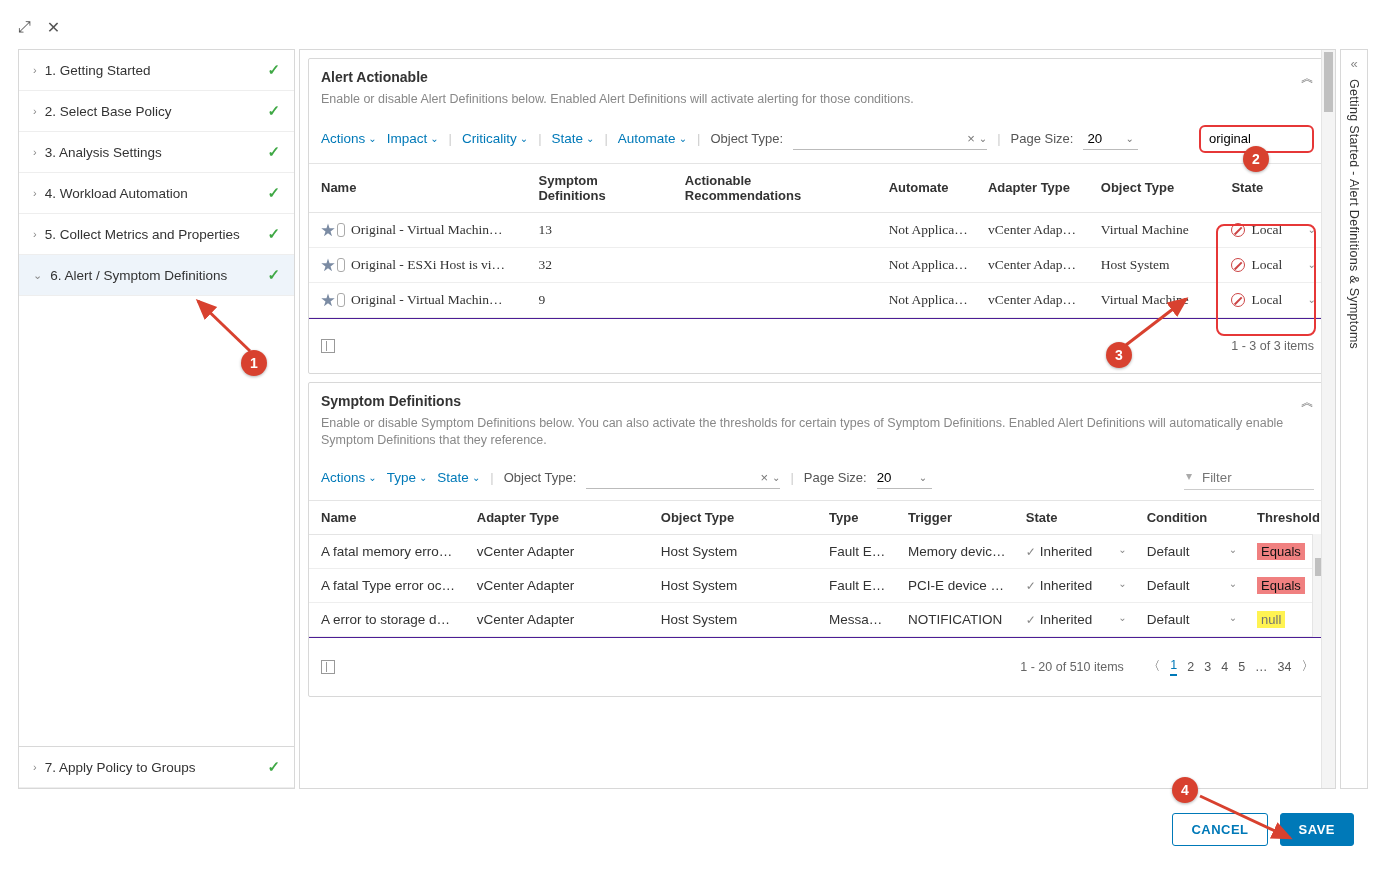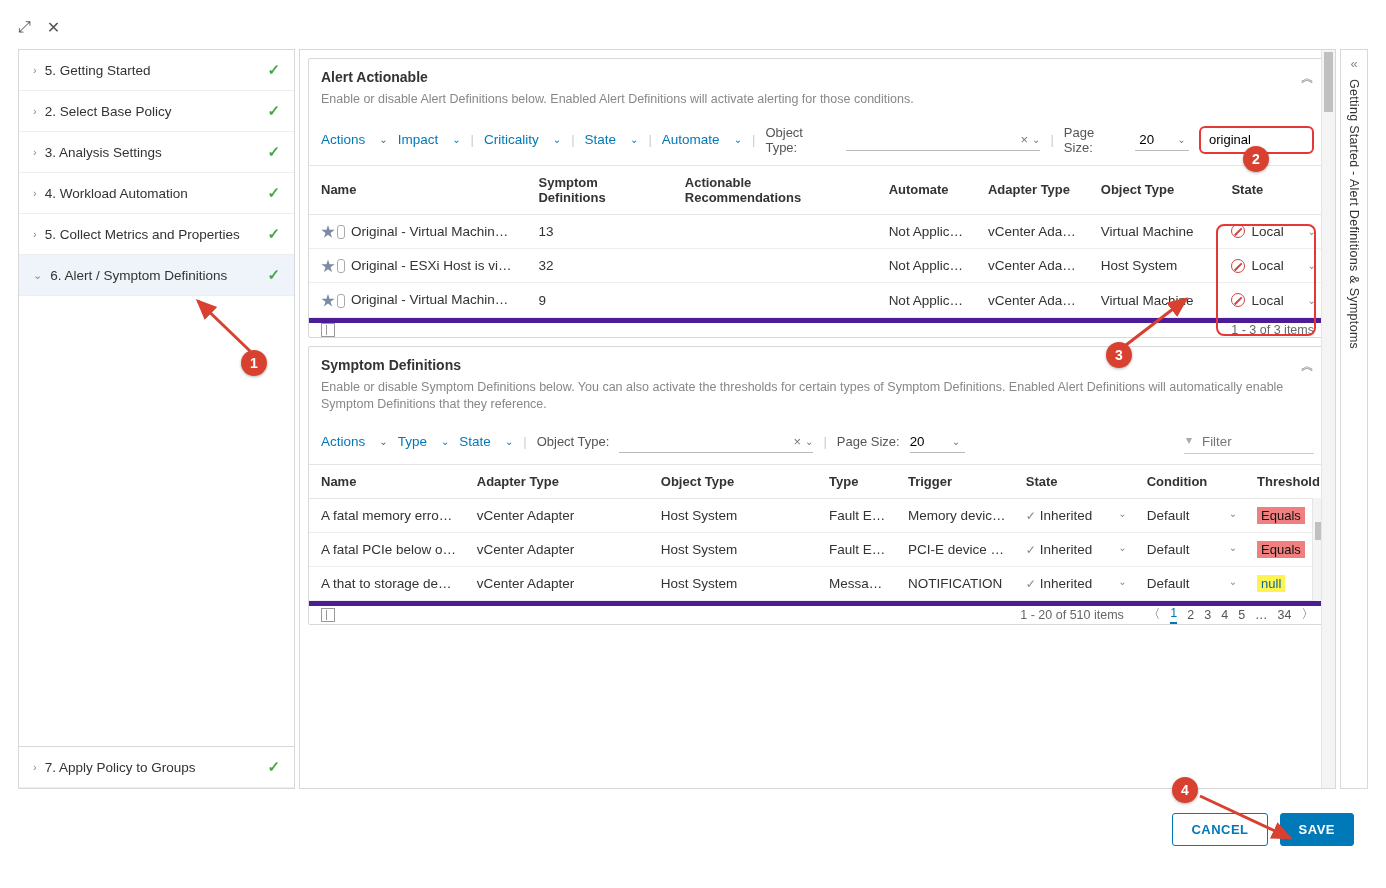--- a/index.html
+++ b/index.html
@@ -30,21 +30,21 @@
 .scroll-thumb { background: #c0c0c0; border-radius: 0; margin: 2px; }
 
 .panel { border: 1px solid #d8d8d8; margin: 8px; border-radius: 2px; }
 .panel-header { display: flex; justify-content: space-between; padding: 10px 12px 4px 12px; }
 .panel-title { font-weight: 600; font-size: 14px; }
 .panel-desc { color: #888; font-size: 12.5px; padding: 0 12px 10px 12px; line-height: 1.4; }
 .collapse-icon { color: #888; cursor: pointer; font-size: 13px; }
 
 
 .filter-bar { display: flex; align-items: center; gap: 10px; padding: 6px 12px 10px 12px; flex-wrap: nowrap; }
-.flink { color: #0079b8; cursor: pointer; font-size: 13.5px; display: inline-flex; align-items: center; gap: 14px; }
+.flink { color: #0079b8; cursor: pointer; font-size: 13.5px; display: inline-flex; align-items: center; gap: 3px; }
 .flink .caret { color: #0079b8; font-size: 10px; }
 .divider { color: #ccc; }
 .obj-label { color: #555; }
 .obj-input-sd { width: 190px; }
 .clear-x { cursor: pointer; color: #777; font-size: 13px; }
 .dd-caret { color: #777; font-size: 10px; cursor: pointer; }
 .page-select { width: 50px; height: 24px; border: none; border-bottom: 1px solid #bbb; background: transparent; padding-left: 4px; }
 .search-box { border: 2px solid #e63737; border-radius: 6px; padding: 4px 8px; width: 115px; height: 28px; font-size: 13px; position: relative; }
 .filter-input { border: none; border-bottom: 1px solid #ccc; padding: 4px 4px 4px 18px; width: 130px; color: #0369a1; background: transparent; }
 .filter-wrap { position: relative; margin-left: auto; }
@@ -58,33 +58,33 @@
 .row-icons { display: inline-flex; gap: 2px; margin-right: 6px; vertical-align: middle; }
 .ic-badge { width: 14px; height: 14px; display: inline-block; }
 .ic-star { background: #7b8ba3; clip-path: polygon(50% 0, 61% 35%, 98% 35%, 68% 57%, 79% 91%, 50% 70%, 21% 91%, 32% 57%, 2% 35%, 39% 35%); }
 .ic-therm { width: 8px; height: 14px; background: linear-gradient(to bottom, #d94; 0%, #d94 40%, #c33 40%, #c33 100%); border-radius: 3px; border: 1px solid #aaa; }
 .state-cell { display: flex; align-items: center; gap: 6px; }
 .state-cell .drop { margin-left: auto; color: #888; font-size: 10px; }
 .circ-slash { width: 14px; height: 14px; border: 1.5px solid #c44; border-radius: 50%; position: relative; }
 .circ-slash::after { content: ''; position: absolute; left: 1px; right: 1px; top: 50%; height: 1.5px; background: #c44; transform: rotate(-45deg); }
 .state-box-highlight { border: 2px solid #e63737; border-radius: 8px; position: absolute; pointer-events: none; }
 
-.tbl-footer { display: flex; align-items: center; justify-content: space-between; padding: 0 12px; border-top: 5px solid #4c1d95; font-size: 12.5px; color: #666; }
+.tbl-footer { display: flex; align-items: center; justify-content: space-between; padding: 20px 12px; border-top: 1px solid #4c1d95; font-size: 12.5px; color: #666; }
 .col-picker { width: 14px; height: 14px; border: 1px solid #999; display: inline-block; cursor: pointer; position: relative; }
 .col-picker::after { content:''; position:absolute; left:4px; top:1px; bottom:1px; width:1px; background:#999; }
 
 .pagination { display: flex; gap: 10px; align-items: center; }
 .pagination span { cursor: pointer; color: #555; }
 .pagination .pg-active { color: #0079b8; border-bottom: 2px solid #0079b8; padding-bottom: 2px; }
 
 
 .thresh { padding: 1px 4px; font-size: 13px; }
 .thresh.red { background: #f08080; color: #111; }
 .thresh.orange { background: #f5b453; color: #111; }
-.thresh.yellow { background: #fff352; color: #0369a1; }
+.thresh.yellow { background: #fff352; color: #737373; }
 
 
 .sd-scroll { position: relative; }
 .sd-scroll .vbar { position: absolute; right: 0; top: 34px; bottom: 0; width: 14px; background: #f4f4f4; border-left: 1px solid #e5e5e5; }
 .sd-scroll .vbar .vthumb { position: absolute; left: 2px; right: 2px; top: 24px; height: 18px; background: #c0c0c0; }
 .checkmark-sm { color: #888; margin-right: 4px; font-size: 12px; }
 
 
 .right-rail { width: 28px; border: 1px solid #d8d8d8; display: flex; flex-direction: column; align-items: center; padding-top: 6px; }
 .rail-chev { color: #888; font-size: 13px; cursor: pointer; margin-bottom: 8px; }
@@ -94,42 +94,42 @@
 .footer { display: flex; justify-content: flex-end; gap: 12px; padding: 24px 32px 0 0; }
 .btn { padding: 8px 18px; font-size: 13px; font-weight: 600; letter-spacing: 0.5px; border-radius: 3px; cursor: pointer; }
 .btn-cancel { border: 1px solid #0079b8; color: #0079b8; background: #fff; }
 .btn-save { border: 1px solid #0079b8; color: #fff; background: #0079b8; }
 
 
 .callout { position: absolute; width: 26px; height: 26px; border-radius: 50%; background: #d8412f; color: #fff; font-weight: bold; font-size: 14px; display: flex; align-items: center; justify-content: center; box-shadow: 0 1px 3px rgba(0,0,0,.3); z-index: 50; }
 .arrow { position: absolute; z-index: 49; }
 
 
-.ad-table td { max-width: 0; }
+.ad-table td { max-width: 0; font-family: Liberation Serif, serif; }
 
 .obj-wrap { display: inline-flex; align-items: center; gap: 4px; border-bottom: 1px solid #bbb; }
 .obj-wrap input { border: none; outline: none; background: transparent; width: 170px; height: 22px; }
 </style>
 </head>
 <body>
 
 <div class="dialog-header">
   <div class="header-icons">
     <span>⤢</span>
     <span>✕</span>
   </div>
 </div>
 
 <div class="main-wrap">
 
   <div class="sidebar">
     <div class="sb-top" id="sb-top">
         <div class="step-item">
           <span class="chev">›</span>
-          <span class="label">5. Getting Started</span>
+          <span class="label">1. Getting Started</span>
           <span class="check">✓</span>
         </div>
         <div class="step-item">
           <span class="chev">›</span>
           <span class="label">2. Select Base Policy</span>
           <span class="check">✓</span>
         </div>
         <div class="step-item">
           <span class="chev">›</span>
           <span class="label">3. Analysis Settings</span>
@@ -366,31 +366,31 @@
     <td>A fatal memory error…</td>
                   <td>vCenter Adapter</td>
                   <td>Host System</td>
     <td>Fault Ev…</td>
                   <td>Memory device…</td>
     <td><span class="checkmark-sm">✓</span>Inherited<span style="float:right;color:#888;font-size:10px;">⌄</span></td>
     <td>Default<span style="float:right;color:#888;font-size:10px;">⌄</span></td>
     <td><span class="thresh red">Equals</span></td>
                 </tr>
                 <tr>
-    <td>A fatal PCIe below oc…</td>
+    <td>A fatal Type error oc…</td>
                   <td>vCenter Adapter</td>
                   <td>Host System</td>
     <td>Fault Ev…</td>
                   <td>PCI-E device er…</td>
     <td><span class="checkmark-sm">✓</span>Inherited<span style="float:right;color:#888;font-size:10px;">⌄</span></td>
     <td>Default<span style="float:right;color:#888;font-size:10px;">⌄</span></td>
     <td><span class="thresh red">Equals</span></td>
                 </tr>
                 <tr>
-    <td>A that to storage de…</td>
+    <td>A error to storage de…</td>
                   <td>vCenter Adapter</td>
                   <td>Host System</td>
     <td>Messag…</td>
                   <td>NOTIFICATION</td>
     <td><span class="checkmark-sm">✓</span>Inherited<span style="float:right;color:#888;font-size:10px;">⌄</span></td>
     <td>Default<span style="float:right;color:#888;font-size:10px;">⌄</span></td>
     <td><span class="thresh yellow">null</span></td>
                 </tr>
               </tbody>
           </table>

